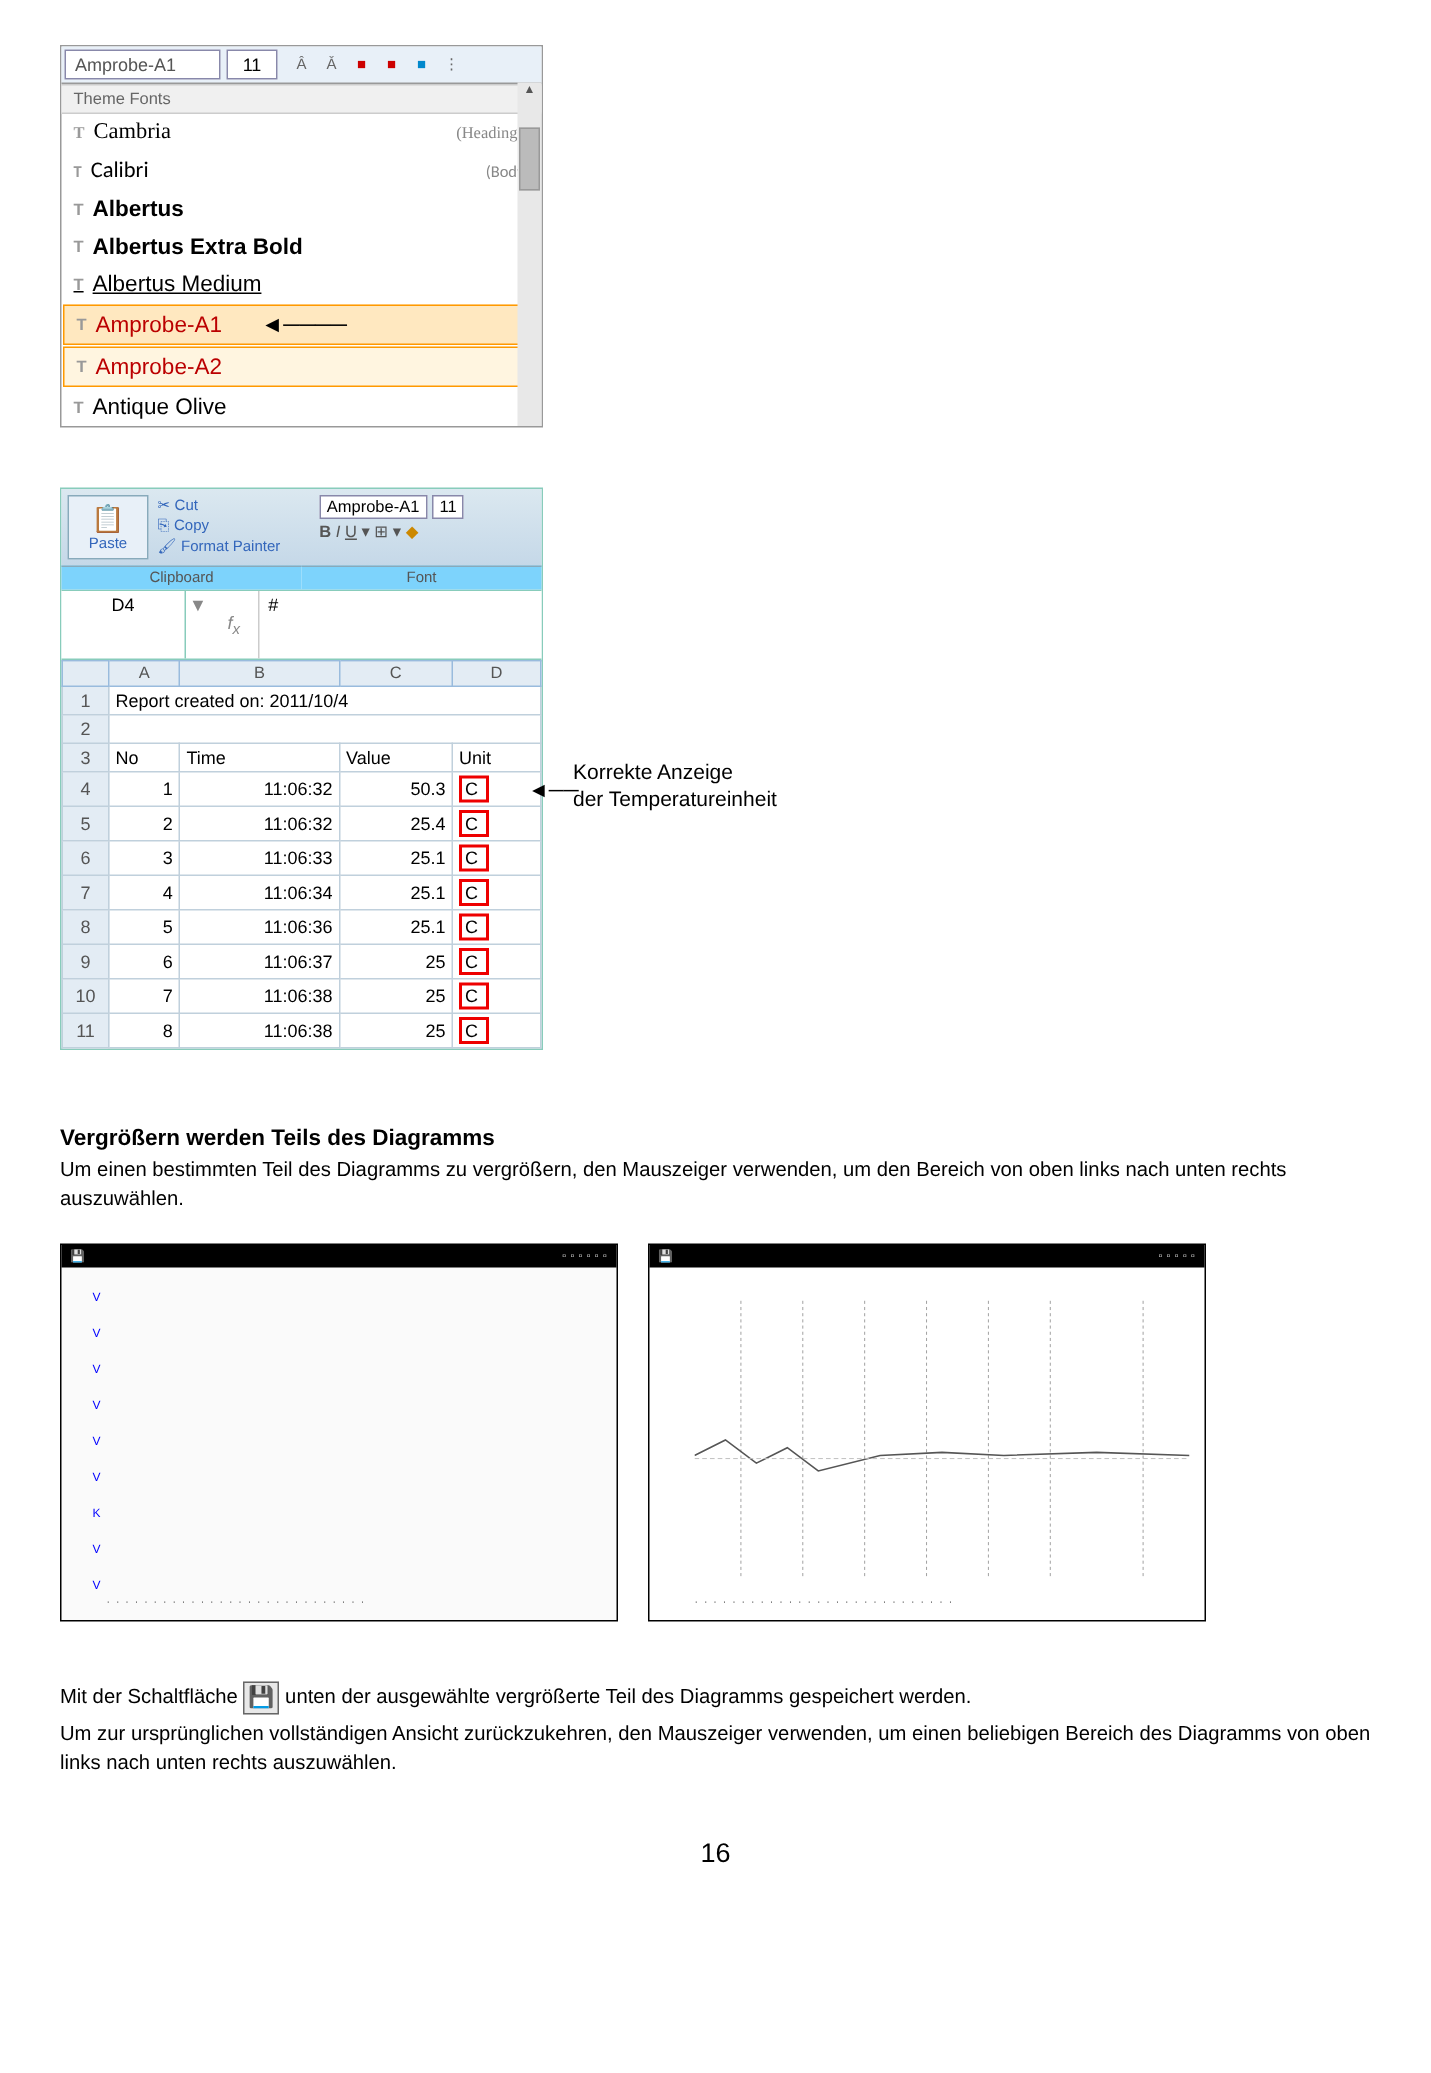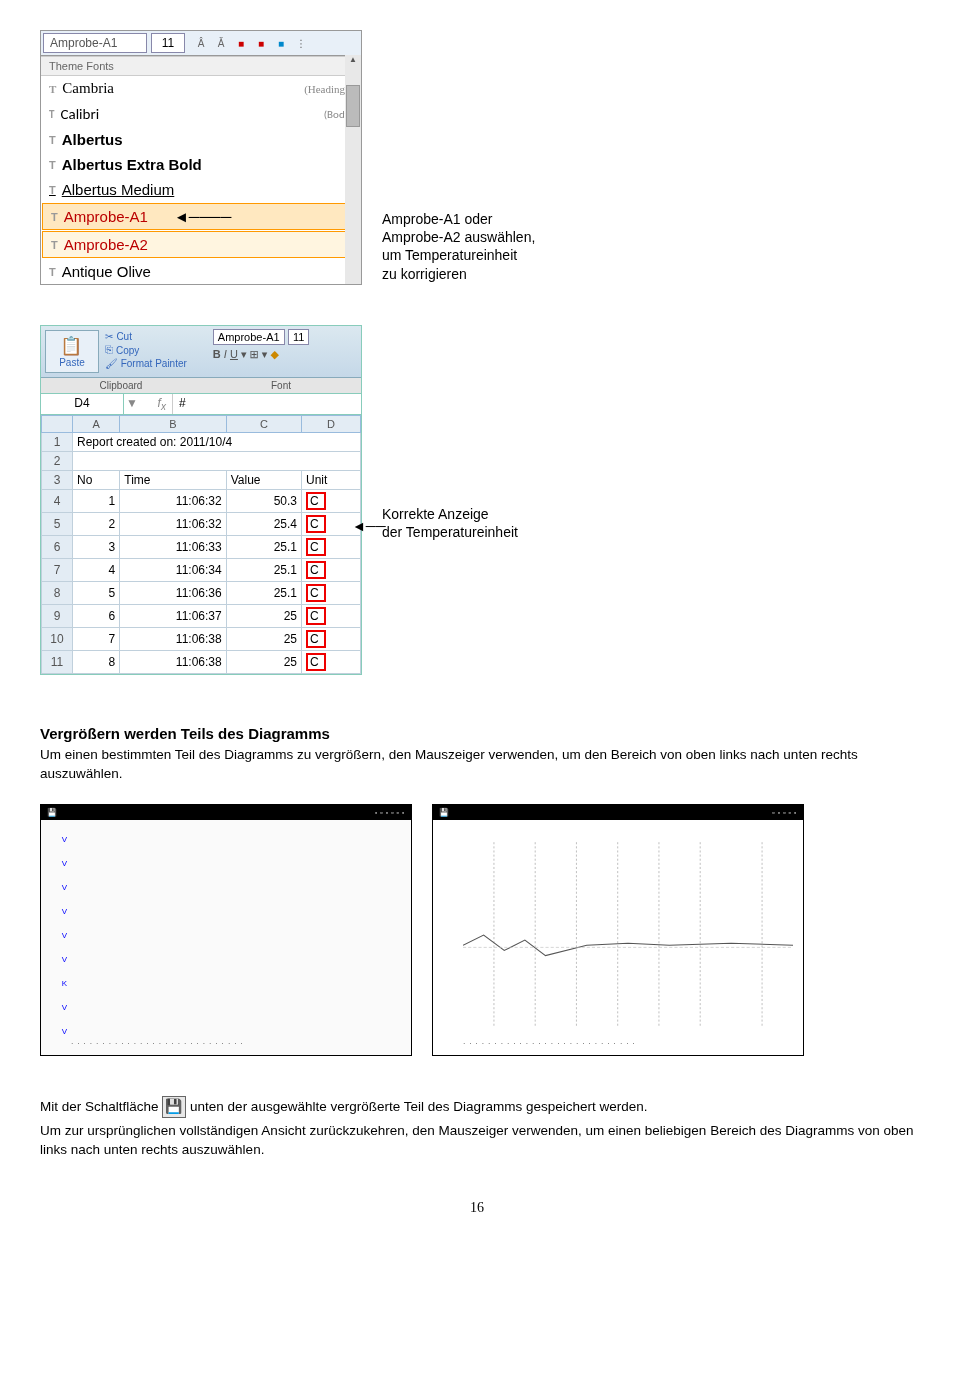--- a/index.html
+++ b/index.html
@@ -30,26 +30,26 @@
   
   .excel-section { display: flex; gap: 20px; margin-bottom: 50px; }
   .excel { border: 1px solid #8cb; width: 320px; font-size: 12px; }
   .ribbon { background: linear-gradient(#dbe8f0, #c5d8e8); padding: 4px; display: flex; }
   .paste-btn { border: 1px solid #8ab; padding: 4px; width: 44px; text-align: center; font-size: 10px; color: #36b; background: #e8f0f8; }
   .paste-icon { font-size: 18px; }
   .clip-col { margin-left: 4px; font-size: 10px; color: #36b; }
   .clip-col div { padding: 1px 2px; display: flex; align-items: center; gap: 3px; }
   .font-col { margin-left: 24px; }
   .ribbon-font-input { background: #fff; border: 1px solid #88a; padding: 1px 4px; font-size: 11px; width: 80px; }
-  .ribbon-label { text-align: center; font-size: 10px; color: #555; background: #e5e5e5; padding: 2px; border-top: 1px solid #8ab; }
+  .ribbon-label { text-align: center; font-size: 10px; color: #555; background: #7dd3fc; padding: 2px; border-top: 1px solid #8ab; }
   .ribbon-labels { display: flex; }
   .ribbon-labels > div { flex: 1; }
   .cell-ref-row { display: flex; background: #fff; border-top: 1px solid #8cb; border-bottom: 1px solid #8cb; }
   .cell-ref { width: 70px; border-right: 1px solid #8cb; padding: 2px 6px; text-align: center; }
-  .fx-label { padding: 2px 6px; color: #888; font-style: italic; border-right: 1px solid #ccc; width: 20px; text-align: right; }
+  .fx-label { padding: 14px 6px; color: #888; font-style: italic; border-right: 1px solid #ccc; width: 20px; text-align: center; }
   .fx-val { padding: 2px 6px; flex: 1; }
   table.sheet { border-collapse: collapse; width: 100%; }
   table.sheet th { background: #e3ecf4; border: 1px solid #9bd; padding: 2px; font-weight: normal; color: #555; font-size: 11px; }
   table.sheet td { border: 1px solid #c0d0dc; padding: 2px 4px; font-size: 12px; text-align: right; }
   table.sheet td.left { text-align: left; }
   .row-head { background: #e3ecf4; text-align: center !important; color: #555; width: 22px; }
   .col-head { text-align: center; }
   .unit-box { border: 2px solid #e00; display: inline-block; padding: 0 2px; min-width: 12px; text-align: left; }
 
   
@@ -62,21 +62,21 @@
   .chart-box.right { background: #fff; }
   .chart-title { background: #000; color: #fff; font-size: 8px; padding: 3px 6px; display: flex; align-items: center; gap: 4px; }
   .chart-area { position: absolute; left: 30px; right: 10px; top: 30px; bottom: 20px; }
   .y-axis { position: absolute; left: 8px; top: 30px; bottom: 20px; width: 18px; }
   .y-tick { position: absolute; font-size: 8px; color: #00f; right: 0; }
   .zoom-label { position: absolute; font-size: 12px; color: #000; }
   .x-axis-text { position: absolute; bottom: 8px; left: 30px; right: 10px; font-size: 7px; color: #555; letter-spacing: 1px; white-space: nowrap; overflow: hidden; }
 
   .inline-icon { display: inline-block; width: 22px; height: 20px; border: 1px solid #666; background: #e8e8e8; vertical-align: middle; text-align: center; font-size: 14px; line-height: 18px; }
 
-  .page-num { text-align: center; margin-top: 40px; font-size: 14px; font-family: Liberation Serif, serif; }
+  .page-num { text-align: center; margin-top: 40px; font-size: 18px; }
 </style>
 </head>
 <body>
 
 <div class="font-section">
   <div class="font-dropdown">
     <div class="font-toolbar">
       <span class="font-input">Amprobe-A1</span>
       <span class="font-size">11</span>
       <div class="toolbar-icons">
@@ -121,26 +121,20 @@
       <span>Amprobe-A2</span>
     </div>
     <div class="font-item">
       <span class="tt-icon">T</span>
       <span>Antique Olive</span>
     </div>
     <div class="scrollbar">
       <div class="scroll-arrow">▲</div>
       <div class="scrollbar-thumb"></div>
     </div>
-  </div>
-  <div class="annotation" style="margin-top:180px">
-    <div>Amprobe-A1 oder</div>
-    <div>Amprobe-A2 auswählen,</div>
-    <div>um Temperatureinheit</div>
-    <div>zu korrigieren</div>
   </div>
 </div>
 
 <div class="excel-section">
   <div class="excel">
     <div class="ribbon">
       <div class="paste-btn">
         <div class="paste-icon">📋</div>
         <div>Paste</div>
       </div>

